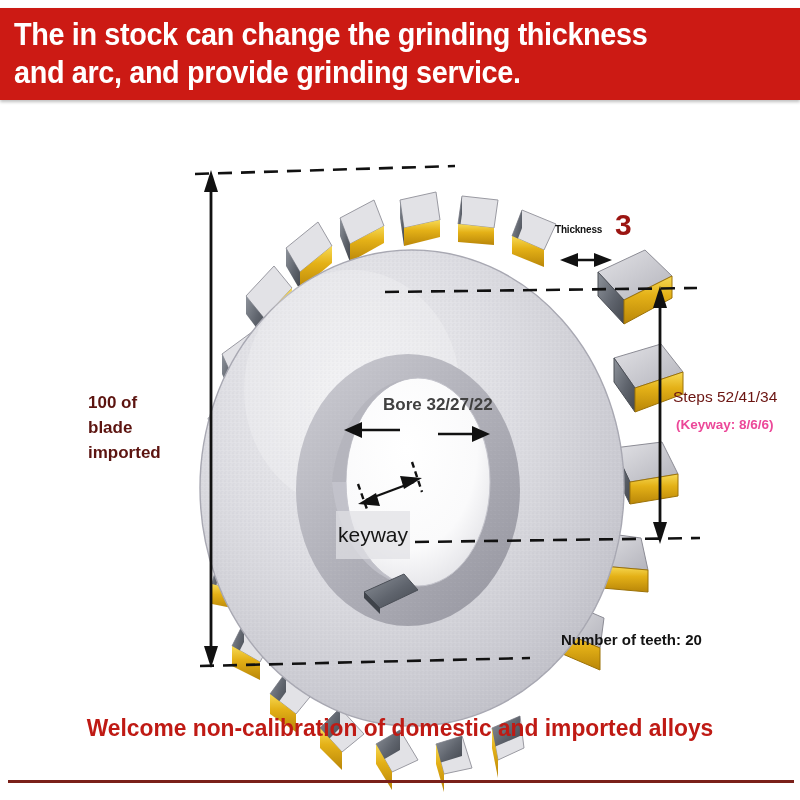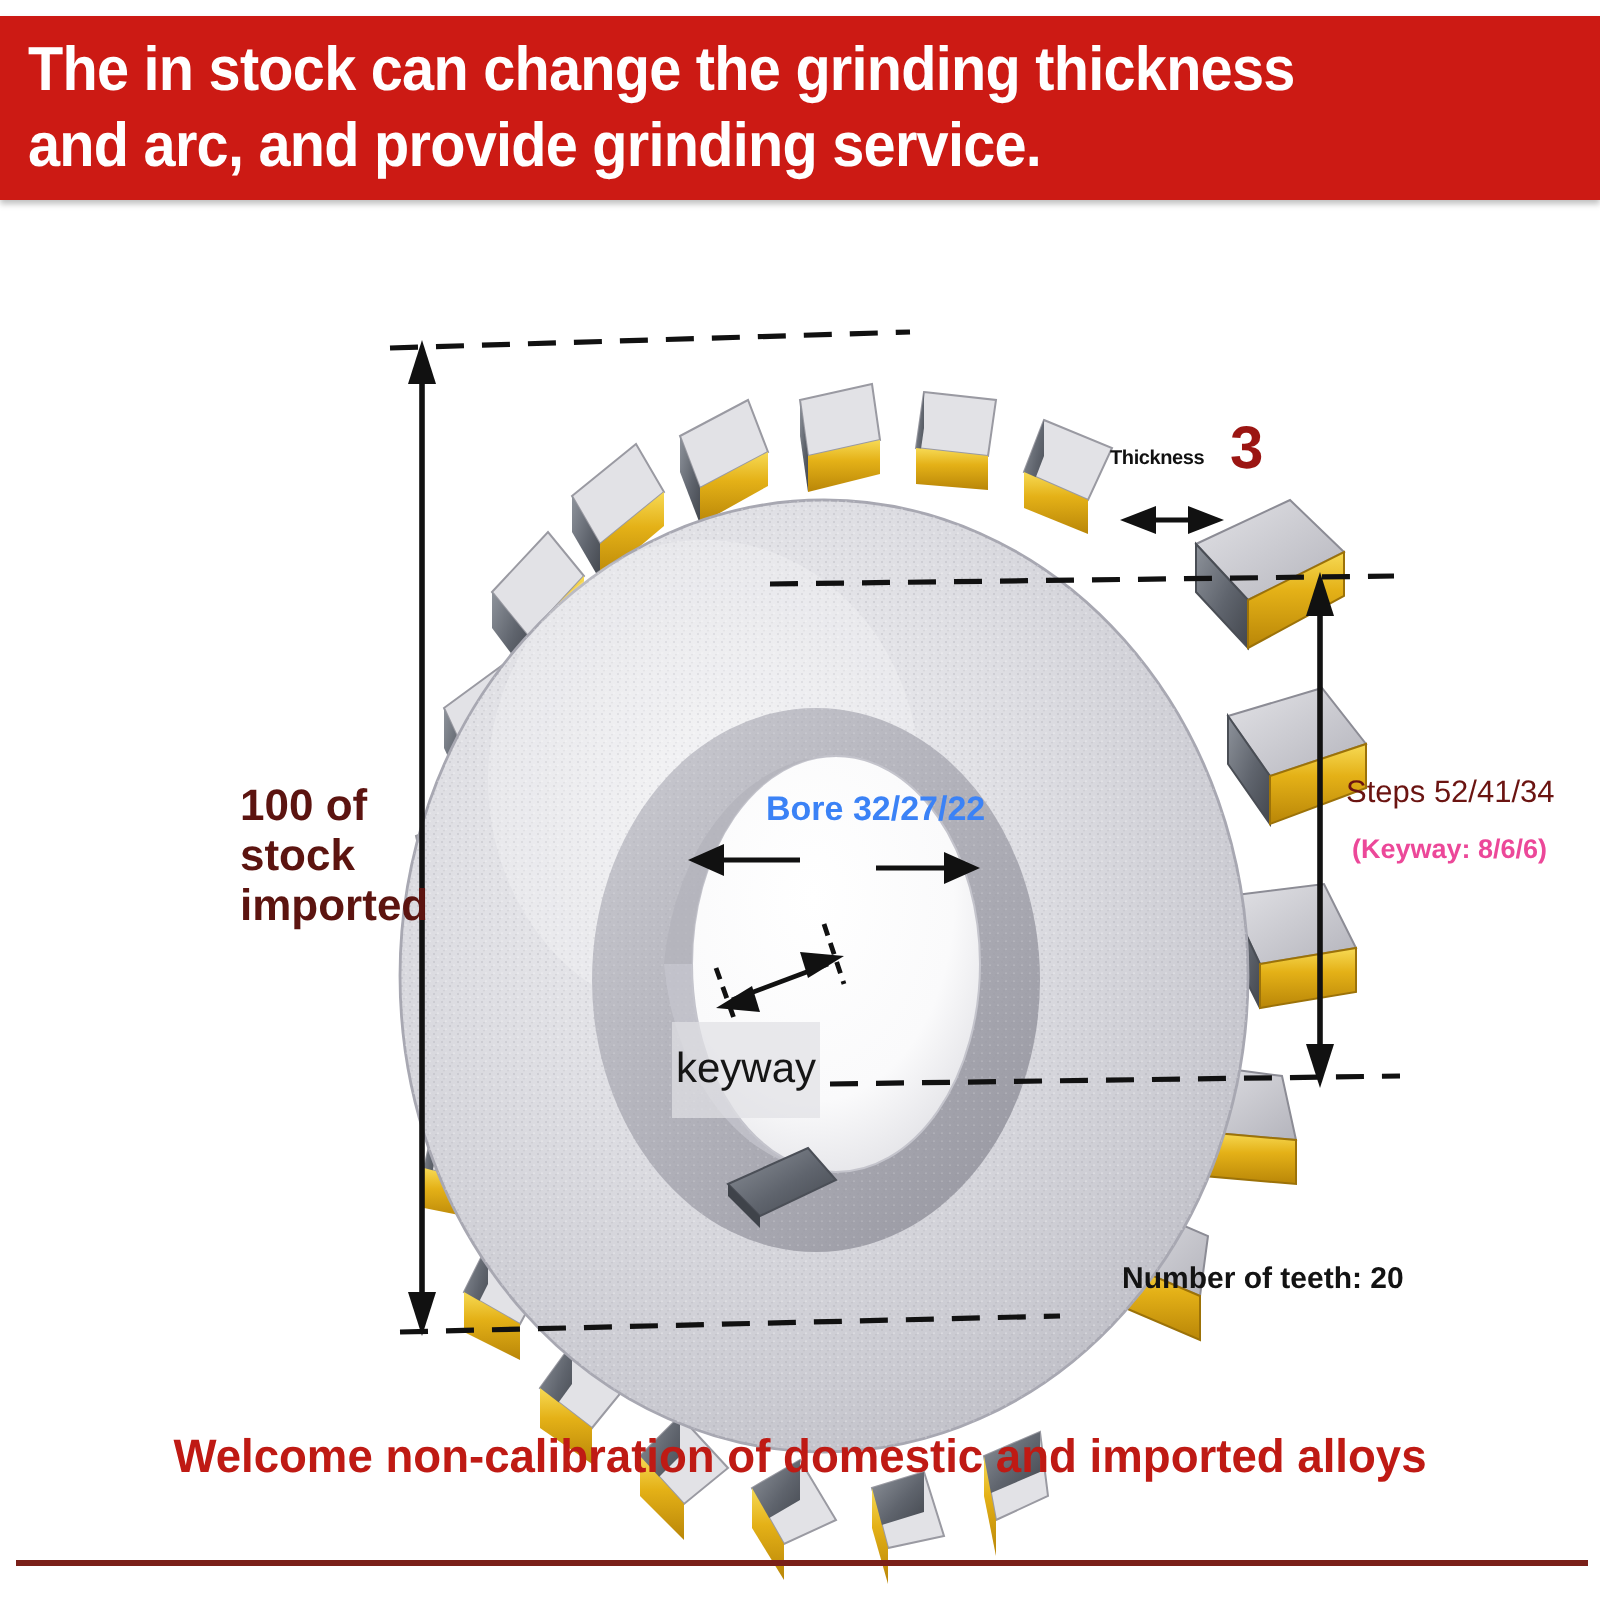--- a/index.html
+++ b/index.html
@@ -34,35 +34,35 @@
   }
 
   
   .stage{position:absolute;left:0;top:100px;width:800px;height:700px;}
   .stage svg{position:absolute;left:0;top:0;}
 
   
   .lbl{position:absolute;white-space:nowrap;}
 
   .lbl-blade-dia{
-    left:120px;top:290px;
-    color:#5C1410;font-weight:bold;font-size:22px;line-height:25px;
+    left:88px;top:290px;
+    color:#5C1410;font-weight:bold;font-size:17px;line-height:25px;
   }
   .lbl-thickness{
     left:555px;top:124px;
     color:#111111;font-weight:bold;font-size:10px;
     letter-spacing:-0.2px;
   }
   .lbl-thickness-val{
     left:615px;top:110px;
     color:#9B1512;font-weight:bold;font-size:30px;line-height:30px;
   }
   .lbl-bore{
     left:383px;top:295px;
-    color:#3b82f6;font-weight:bold;font-size:17px;
+    color:#404040;font-weight:bold;font-size:17px;
   }
   .lbl-keyway{
     left:336px;top:411px;
     color:#151515;font-weight:normal;font-size:21px;
     background:rgba(225,225,228,.72);
     padding:12px 2px;
   }
   .lbl-steps{
     left:673px;top:288px;
     color:#6B1411;font-weight:normal;font-size:15.5px;
@@ -295,21 +295,21 @@
         <line x1="358" y1="384" x2="368" y2="412" stroke-width="2.4" stroke-dasharray="6 4"></line>
         <line x1="412" y1="362" x2="422" y2="392" stroke-width="2.4" stroke-dasharray="6 4"></line>
         <line x1="366" y1="400" x2="414" y2="382" stroke-width="2.4"></line>
         <polygon points="358,404 376,393 380,406" fill="#111111" stroke="none"></polygon>
         <polygon points="422,378 404,389 400,376" fill="#111111" stroke="none"></polygon>
       </g>
     </svg>
 
     <div class="lbl lbl-blade-dia">
       <div>100 of</div>
-      <div>stock</div>
+      <div>blade</div>
       <div>imported</div>
     </div>
 
     <div class="lbl lbl-thickness">Thickness</div>
     <div class="lbl lbl-thickness-val">3</div>
 
     <div class="lbl lbl-bore">Bore 32/27/22</div>
     <div class="lbl lbl-keyway">keyway</div>
 
     <div class="lbl lbl-steps">Steps 52/41/34</div>

